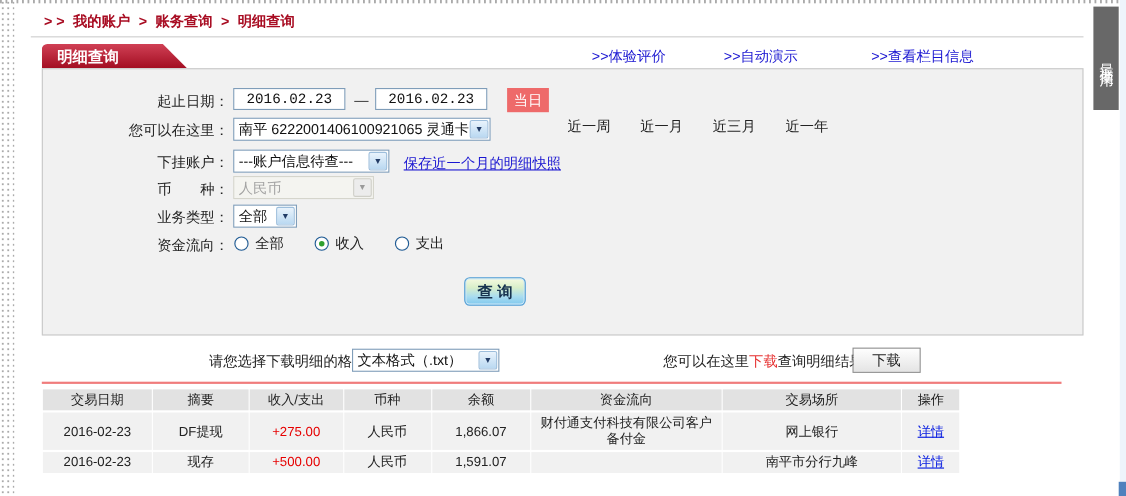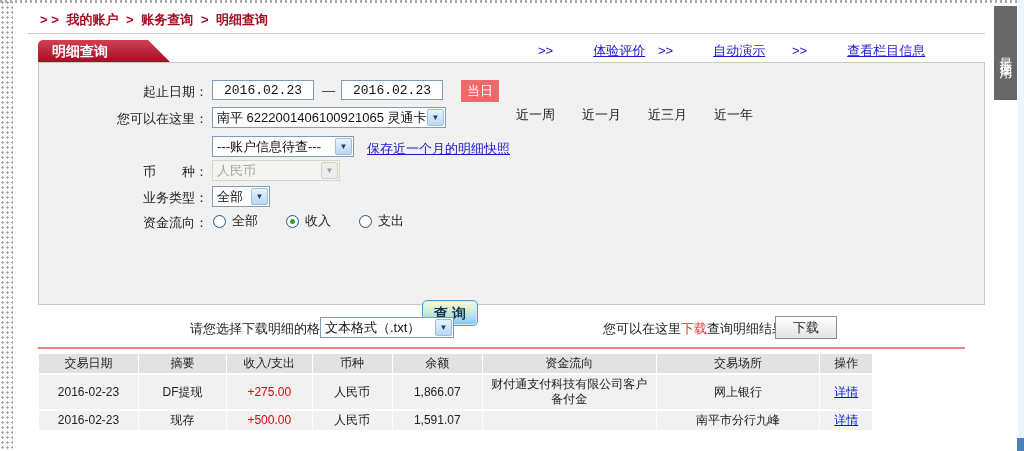--- a/index.html
+++ b/index.html
@@ -22,21 +22,21 @@
 
   
   .red-tab { position:absolute; left:38px; top:40px; width:132px; height:22px;
     background:linear-gradient(180deg,#d04055,#a30e22);
     clip-path:polygon(0 0, calc(100% - 22px) 0, 100% 100%, 0 100%);
     border-radius:5px 0 0 0;
     color:#fff; font-size:14px; font-weight:bold; line-height:22px; padding-left:14px; }
 
   
   .top-links { position:absolute; top:42px; font-size:13px; color:#1a16d1; white-space:nowrap; }
-  .top-links .lbl { text-decoration:underline; cursor:pointer;margin-left:40px; }
+  .top-links .lbl { cursor:pointer; }
   #link-1 { left:538px; } #link-2 { left:658px; } #link-3 { left:792px; }
 
   
   .form-box { position:absolute; left:38px; top:62px; width:947px; height:243px;
     background:#f1f1f1; border:1px solid #c8c8c8; }
 
   .flabel { position:absolute; left:38px; width:170px; text-align:right; font-size:13px; color:#222; }
 
   .date-input { position:absolute; width:102px; height:20px; border:1px solid #7f9db9;
     background:#fff; text-align:center; font:13px "Liberation Mono",monospace; color:#111; }
@@ -64,21 +64,21 @@
     border:1px solid #1d5a94; background:radial-gradient(#fff 55%,#dcdcdc); position:relative;
     margin-right:6px; cursor:pointer; flex:none; }
   .radio.checked::after { content:''; position:absolute; left:3px; top:3px; width:5px; height:5px;
     border-radius:50%; background:#2fa02f; }
   .flow-opt { margin-right:28px; display:flex; align-items:center; }
 
   .query-btn { position:absolute; left:422px; top:252px; width:56px; height:26px;
     border:1px solid #4e9cd5; border-radius:5px;
     background:linear-gradient(180deg,#f6fae0 0%,#d9efca 35%,#a8dcf0 70%,#7fc8ee 100%);
     box-shadow:inset 0 0 0 1px #cfe9f7;
-    font-size:14px; font-weight:bold; color:#16324f; text-align:center; line-height:24px; cursor:pointer;margin-top:48px; }
+    font-size:14px; font-weight:bold; color:#16324f; text-align:center; line-height:24px; cursor:pointer; }
 
   
   .dl-label { position:absolute; left:190px; top:320px; font-size:13px; color:#222; }
   .dl-hint { position:absolute; left:603px; top:320px; font-size:13px; color:#222; }
   .dl-hint .red { color:#e63030; cursor:pointer; }
   .dl-btn { position:absolute; left:775px; top:316px; width:62px; height:23px;
     border:1px solid #8e8e8e; background:linear-gradient(180deg,#fefefe,#e4e4e4);
     font-size:13px; color:#222; text-align:center; line-height:21px; cursor:pointer; }
 
   .red-divider { position:absolute; left:38px; top:347px; width:927px; height:2px; background:#f07c7c; }
@@ -140,20 +140,21 @@
     <span>近三月</span>
     <span>近一年</span>
   </div>
 
   <div class="flabel" style="top:110px;">您可以在这里：</div>
   <div class="xp-select" style="left:212px; top:107px; width:234px;">
     <span class="val">南平 6222001406100921065 灵通卡</span>
     <span class="arrow">▼</span>
   </div>
 
+  <div class="flabel" style="top:139px;">下挂账户：</div>
   <div class="xp-select" style="left:212px; top:136px; width:142px;">
     <span class="val">---账户信息待查---</span>
     <span class="arrow">▼</span>
   </div>
   <div class="snap-link">保存近一个月的明细快照</div>
 
   <div class="flabel" style="top:163px;">币　　种：</div>
   <div class="xp-select disabled" style="left:212px; top:160px; width:128px;">
     <span class="val">人民币</span>
     <span class="arrow">▼</span>

